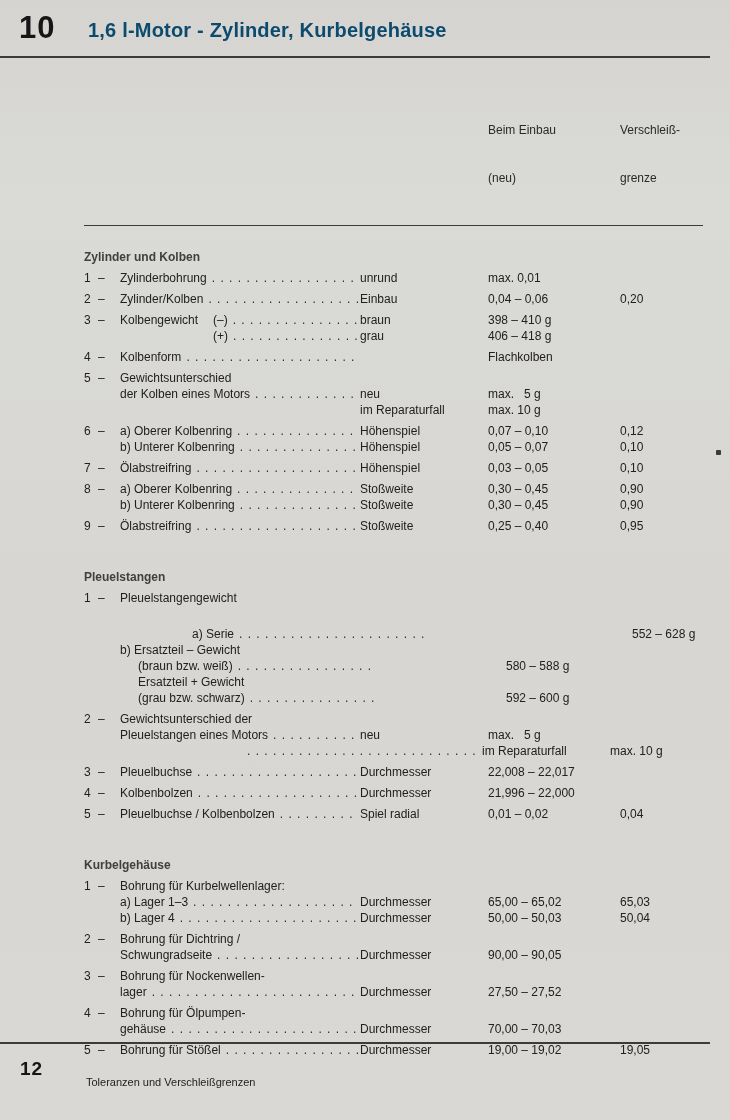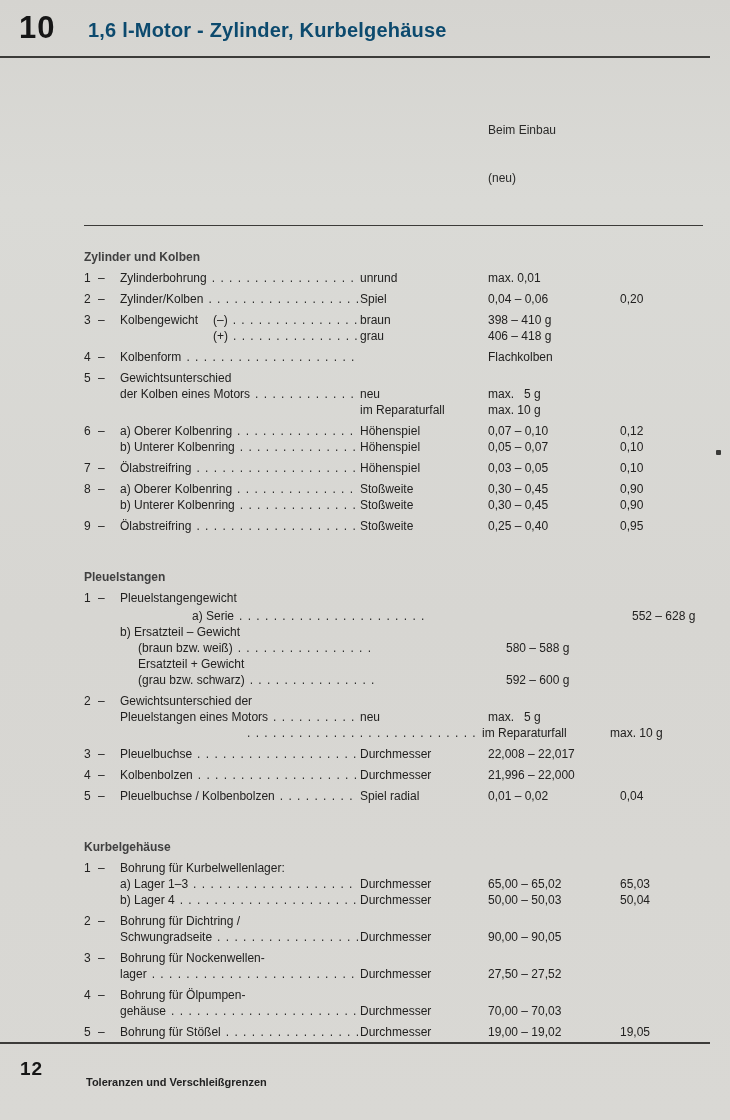--- a/index.html
+++ b/index.html
@@ -45,48 +45,52 @@
   .c-label .lab-text{white-space:pre;}
   .c-label .lab-mid{flex:none;}
   .c-label.has-mid .lab-text{width:93px;flex:none;}
   .leader{flex:1;overflow:hidden;white-space:nowrap;margin-left:5px;margin-right:2px;letter-spacing:1px;color:#2a2a29;}
   .leader::after{content:". . . . . . . . . . . . . . . . . . . . . . . . . . . . . . . . . . . .";}
   .c-attr{width:128px;flex:none;white-space:pre;}
   .c-val{width:132px;flex:none;white-space:pre;}
   .c-wear{flex:1;white-space:pre;}
   .indent1{padding-left:18px;}
   .indent2{padding-left:122px;}
-  .space-before{margin-top:2px;gap:36px;}
+  .space-before{margin-top:20px;gap:36px;}
 
   .page-footer-num{
     position:absolute;left:20px;top:1058px;
     font-size:19px;font-weight:bold;color:#161616;letter-spacing:1px;
   }
   .page-footer-label{
     position:absolute;left:86px;top:1076px;
-    font-size:11px;font-weight:bold;color:#222;
+    font-size:11px;font-weight:normal;color:#222;
   }
   .speck{position:absolute;left:716px;top:450px;width:5px;height:5px;background:#3a3a38;border-radius:1px;}
 </style>
 </head>
 <body>
 
 <div class="page-header">
   <div class="chapter-num">10</div>
   <div class="page-title">1,6 l-Motor - Zylinder, Kurbelgehäuse</div>
 </div>
 <div class="rule-top"></div>
 
 <div class="content">
   <div class="col-headers">
     <div class="spacer"></div>
     <div class="ch ch-installed">
       <div>Beim Einbau</div>
       <div>(neu)</div>
     </div>
+    <div class="ch ch-wear">
+      <div>Verschleiß-</div>
+      <div>grenze</div>
+    </div>
   </div>
   <div class="header-rule"></div>
   <div id="sections">
       <div class="section">
         <div class="section-title">Zylinder und Kolben</div>
         <div class="row">
           <div class="line">
             <span class="c-num">1</span>
             <span class="c-dash">–</span>
             <div class="c-label">
@@ -99,21 +103,21 @@
           </div>
         </div>
         <div class="row">
           <div class="line">
             <span class="c-num">2</span>
             <span class="c-dash">–</span>
             <div class="c-label">
               <span class="lab-text">Zylinder/Kolben</span>
               <span class="leader"></span>
             </div>
-            <span class="c-attr">Spiel</span>
+            <span class="c-attr">Einbau</span>
             <span class="c-val">0,04 – 0,06</span>
             <span class="c-wear">0,20</span>
           </div>
         </div>
         <div class="row">
           <div class="line">
             <span class="c-num">3</span>
             <span class="c-dash">–</span>
             <div class="c-label has-mid">
               <span class="lab-text">Kolbengewicht</span>

